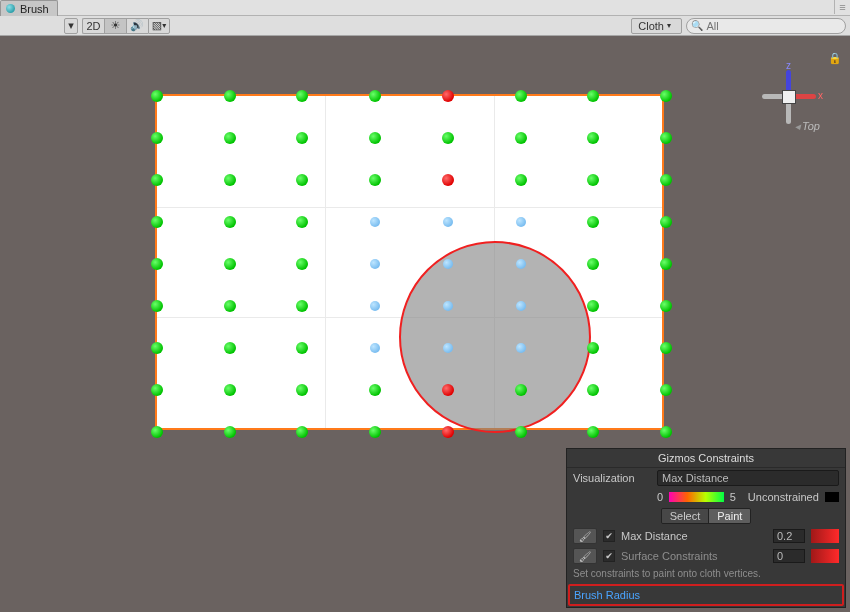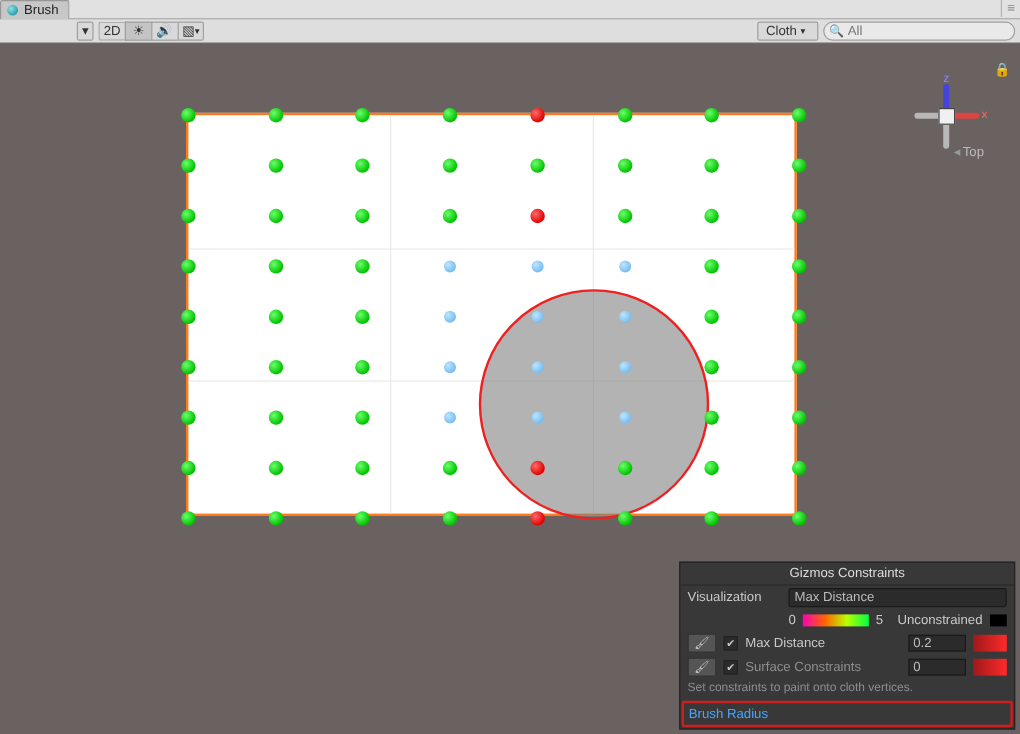--- a/index.html
+++ b/index.html
@@ -35,21 +35,21 @@
   .axis-gizmo { position:absolute; top:20px; right:22px; width:80px; height:80px; }
   .axis-gizmo .cube { position:absolute; left:34px; top:34px; width:14px; height:14px; background:#f0f0f0; border:1px solid #444; }
   .axis-gizmo .arm { position:absolute; width:16px; height:5px; background:#b8b8b8; }
   .axis-gizmo .arm-x { left:48px; top:38px; background:#d44; width:20px; border-radius:0 3px 3px 0; }
   .axis-gizmo .arm-xn { left:14px; top:38px; width:20px; border-radius:3px 0 0 3px; }
   .axis-gizmo .arm-z { left:38px; top:14px; width:5px; height:20px; background:#44d; border-radius:3px 3px 0 0; }
   .axis-gizmo .arm-zn { left:38px; top:48px; width:5px; height:20px; border-radius:0 0 3px 3px; }
   .axis-gizmo .lbl { position:absolute; font-size:10px; color:#ccc; }
   .axis-gizmo .lx { left:70px; top:34px; color:#f66; }
   .axis-gizmo .lz { left:38px; top:4px; color:#88f; }
-  .top-label { position:absolute; top:84px; right:30px; color:#bbb; font-size:11px; }
+  .top-label { position:absolute; top:84px; right:30px; color:#bbb; font-size:11px;font-style:italic; }
   .top-label:before { content:"\25C2"; margin-right:2px; color:#999; }
   .lock-icon { position:absolute; top:16px; right:8px; color:#aaa; font-size:11px; }
 
   
   .plane { position:absolute; left:155px; top:58px; width:509px; height:336px; background:#fff; border:2px solid #ff7a1a; }
   .plane .gridline { position:absolute; background:#eaeaea; }
   .gridh { left:0; right:0; height:1px; }
   .gridv { top:0; bottom:0; width:1px; }
 
   .vert { position:absolute; width:12px; height:12px; border-radius:50%; transform:translate(-50%,-50%); }
@@ -65,21 +65,21 @@
   .overlay .row { display:flex; align-items:center; padding:2px 6px; min-height:18px; gap:6px; }
   .dd { flex:1; background:#2b2b2b; border:1px solid #1a1a1a; height:16px; color:#bbb; padding:0 4px; border-radius:2px; display:flex; align-items:center; font-size:11px; }
   .gradient { width:100px; height:10px; background:linear-gradient(90deg, #ff00b4, #ff6400, #b8ff00, #00ff44); }
   .swatch-black { width:26px; height:10px; background:#000; }
   .seg-wrap { display:flex; border:1px solid #222; border-radius:2px; overflow:hidden; height:16px; }
   .seg { padding:0 8px; background:#474747; color:#ccc; display:flex; align-items:center; font-size:11px; cursor:pointer; }
   .seg.active { background:#5e5e5e; color:#eee; }
   .seg + .seg { border-left:1px solid #222; }
   .paint-icon { width:24px; height:16px; background:#555; border:1px solid #333; border-radius:2px; display:flex; align-items:center; justify-content:center; color:#ccc; font-size:10px; }
   .chk { width:12px; height:12px; border:1px solid #222; background:#2b2b2b; display:inline-flex; align-items:center; justify-content:center; font-size:9px; }
-  .val-field { width:48px; height:14px; background:#2b2b2b; border:1px solid #1a1a1a; color:#bbb; font-size:11px; padding:0 3px; outline:none; }
+  .val-field { width:32px; height:14px; background:#2b2b2b; border:1px solid #1a1a1a; color:#bbb; font-size:11px; padding:0 3px; outline:none; }
   .red-strip { width:28px; height:14px; background:linear-gradient(90deg,#a01818,#ff2a2a); }
   .hint { font-size:10px; color:#8e8e8e; padding:2px 6px 4px; }
   .brush-row { display:flex; align-items:center; padding:3px 4px; border:2px solid #cf1e1e; margin:1px; border-radius:2px; }
   .brush-row .blabel { color:#4aa4ff; width:110px; }
   .brush-input { flex:1; height:16px; background:#1f1f1f; border:1px solid #2b5792; color:#e6e6e6; font-size:11px; padding:0 4px; outline:none; border-radius:2px; }
 </style>
 </head>
 <body>
 
 <div class="top-bar">
@@ -225,20 +225,30 @@
           <span>Max Distance</span>
         </div>
     </div>
     <div class="row" style="padding-left:90px">
       <span>0</span>
       <div class="gradient"></div>
       <span>5</span>
       <span style="margin-left:6px;">Unconstrained</span>
       <div class="swatch-black"></div>
     </div>
+    <div class="row" style="justify-content:center">
+      <div class="seg-wrap">
+        <div class="seg">
+            <span>Select</span>
+          </div>
+        <div class="seg active">
+            <span>Paint</span>
+          </div>
+      </div>
+    </div>
     <div class="row">
       <div class="paint-icon">🖌</div>
       <span class="chk">✔</span>
       <span style="flex:1">Max Distance</span>
       <input class="val-field" value="0.2" style="">
       <div class="red-strip"></div>
     </div>
     <div class="row">
       <div class="paint-icon">🖌</div>
       <span class="chk">✔</span>

